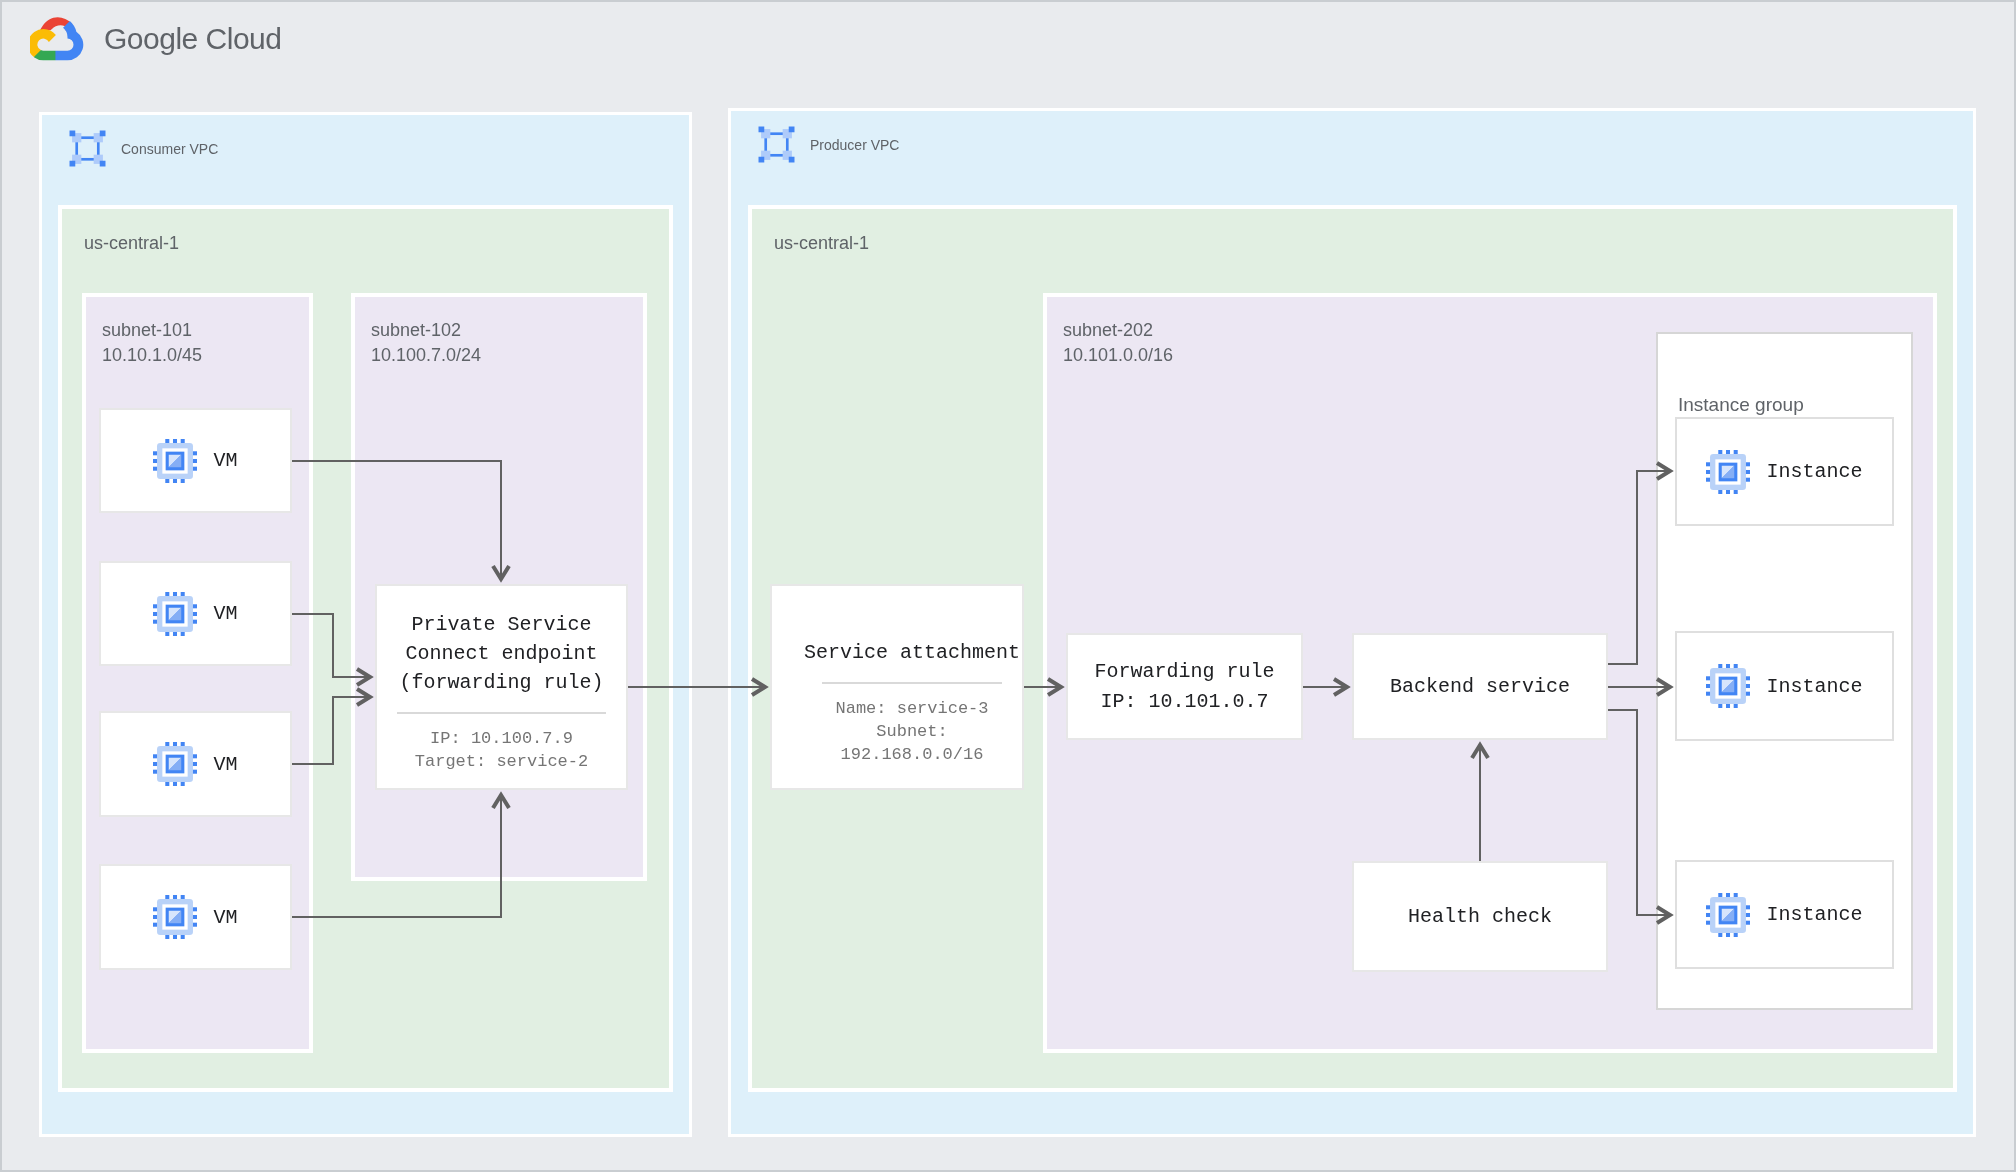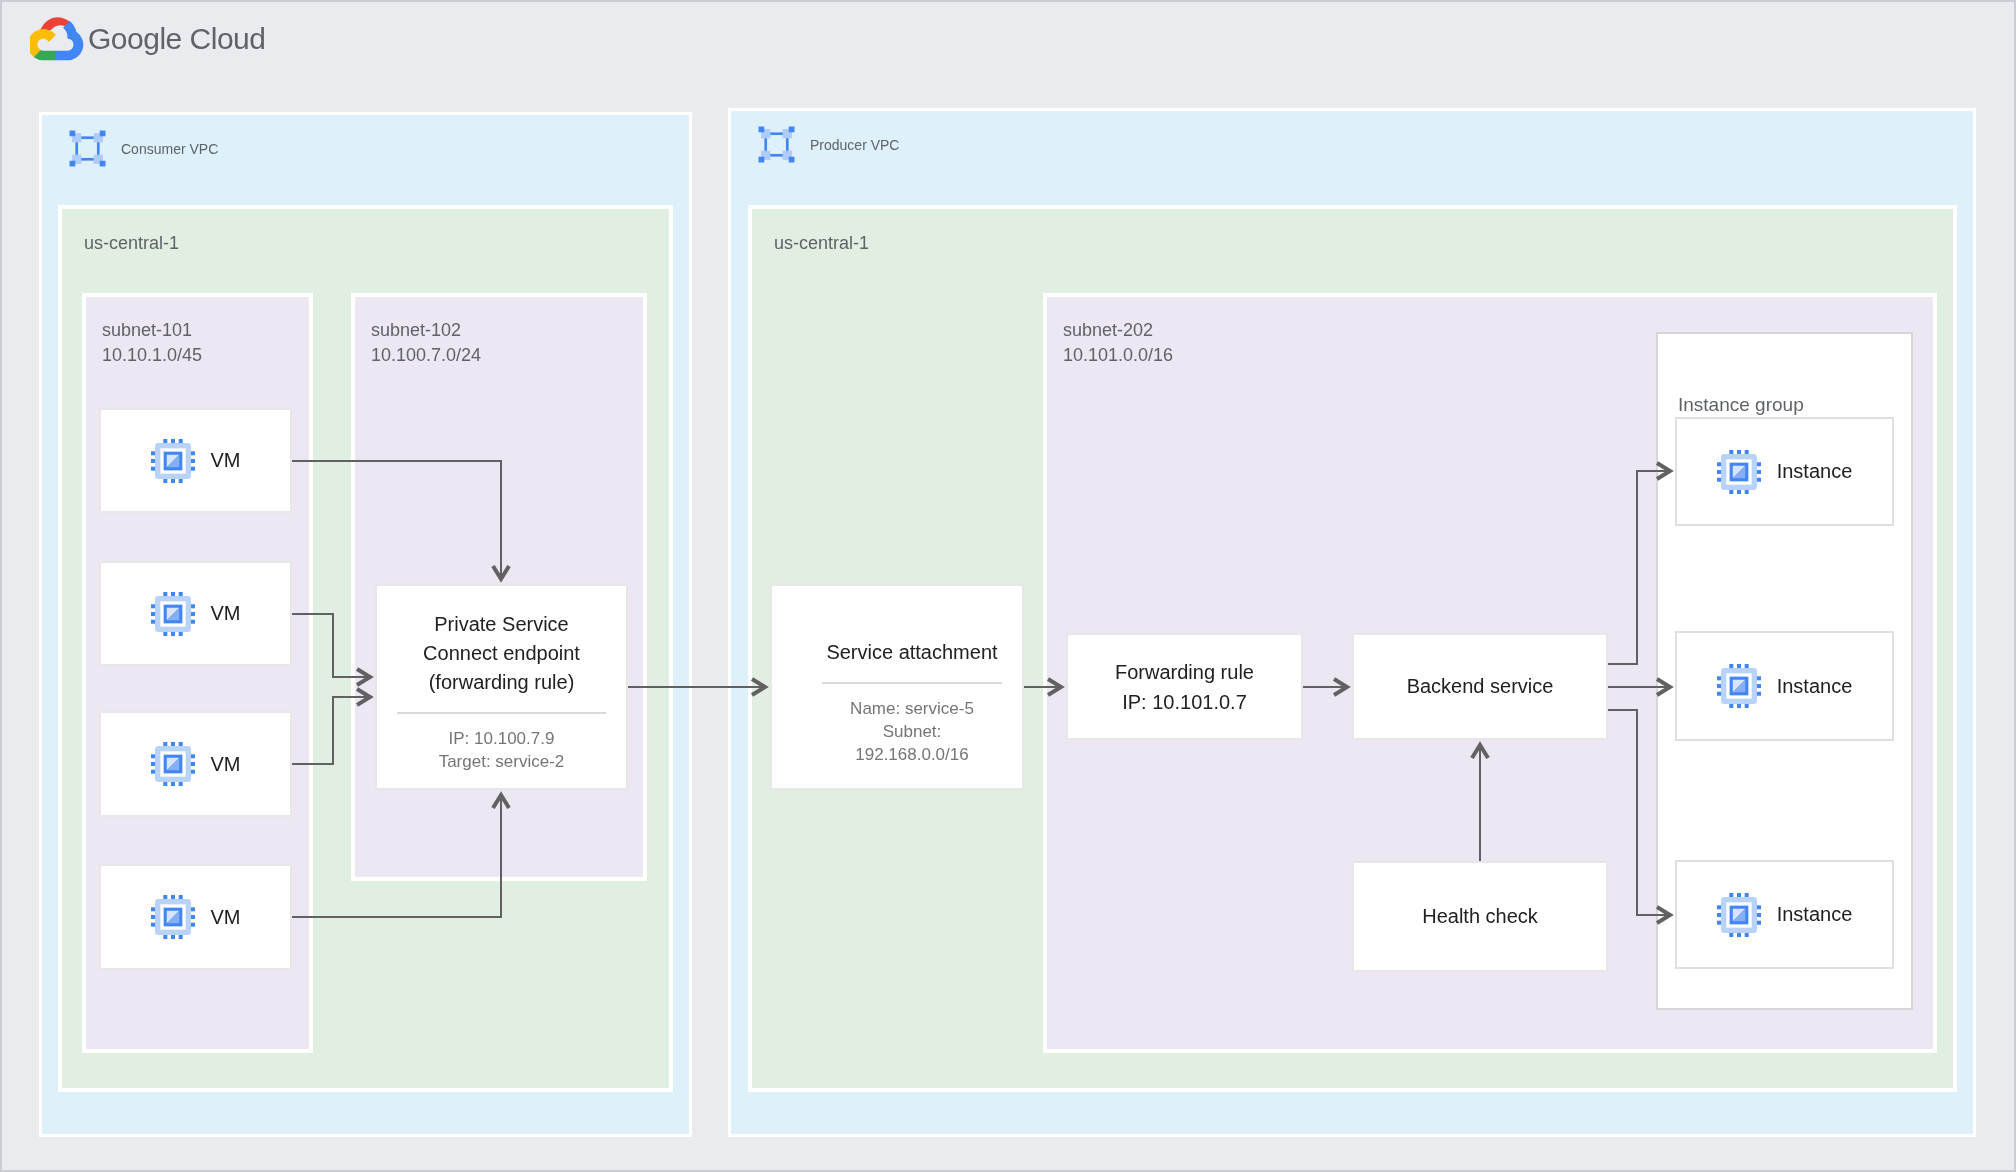--- a/index.html
+++ b/index.html
@@ -3,33 +3,33 @@
 <meta charset="utf-8">
 <style>
   html,body{margin:0;padding:0;background:#e9ebee;}
   .page{
     position:relative;width:2016px;height:1172px;overflow:hidden;
     background:var(--page-bg,#e9ebee);
     box-shadow:inset 0 0 0 2px var(--page-border,#c9cdd1);
     font-family:"Liberation Sans","DejaVu Sans",sans-serif;
     color:var(--text-primary,#202124);
   }
-  .logo{position:absolute;left:30px;top:16px;display:flex;align-items:center;gap:2px;}
+  .logo{position:absolute;left:30px;top:16px;display:flex;align-items:center;gap:18px;}
   .logo-text{font-size:30px;letter-spacing:-.5px;color:var(--label-gray,#5f6368);}
   .vpc{position:absolute;border:3px solid #fff;box-sizing:border-box;background:var(--vpc-fill,#def0fa);}
   .vpc-header{position:absolute;left:27px;top:15px;display:flex;align-items:center;gap:15px;}
   .vpc-label{font-size:14px;color:var(--label-gray,#5f6368);}
   .region{position:absolute;border:4px solid #fff;box-sizing:border-box;background:var(--region-fill,#e1efe2);}
   .region-label{position:absolute;left:22px;top:24px;font-size:18px;color:var(--label-gray,#5f6368);}
   .subnet{position:absolute;border:4px solid #fff;box-sizing:border-box;background:var(--subnet-fill,#ece7f3);}
   .subnet-label{position:absolute;left:16px;top:21px;font-size:18px;line-height:25px;color:var(--label-gray,#5f6368);}
   .node{
     position:absolute;background:var(--node-bg,#fff);border:2px solid var(--node-border,#e7e7e7);
     box-sizing:border-box;display:flex;align-items:center;justify-content:center;
-    font-size:20px;color:var(--text-primary,#202124);text-align:center;
+    font-size:20px;color:var(--text-primary,#202124);text-align:center;font-family:Liberation Mono, monospace;
   }
   .node.iconic{gap:16px;}
   .card{display:block;padding-top:24px;text-align:center;}
   .card .title{font-size:20px;line-height:29px;}
   .card .divider{border:0;border-top:2px solid #d9d9d9;margin:15px 20px 13px 20px;}
   .card .detail{font-size:17px;line-height:23px;color:var(--text-secondary,#757575);}
   .sa-card{padding-top:52px;padding-left:30px;}
   .two-line{line-height:30px;}
   .group{position:absolute;background:#fff;border:2px solid #d6d6d6;box-sizing:border-box;}
   .group-label{position:absolute;left:20px;top:28px;font-size:19px;color:var(--label-gray,#5f6368);margin-top:32px;}
@@ -174,21 +174,21 @@
         </span>
       </div>
     </div>
   </div>
 
   <div class="node" style="left:770px;top:584px;width:254px;height:206px;align-items:flex-start;">
     <div class="card sa-card" style="width:100%;">
       <div class="title">Service attachment</div>
       <hr class="divider">
       <div class="detail">
-        <span style="display:block">Name: service-5</span>
+        <span style="display:block">Name: service-3</span>
         <span style="display:block">Subnet:</span>
         <span style="display:block">192.168.0.0/16</span>
       </div>
     </div>
   </div>
 
   <div class="node" style="left:1066px;top:633px;width:237px;height:107px;">
     <div class="two-line">
       <span style="display:block">Forwarding rule</span>
       <span style="display:block">IP: 10.101.0.7</span>

